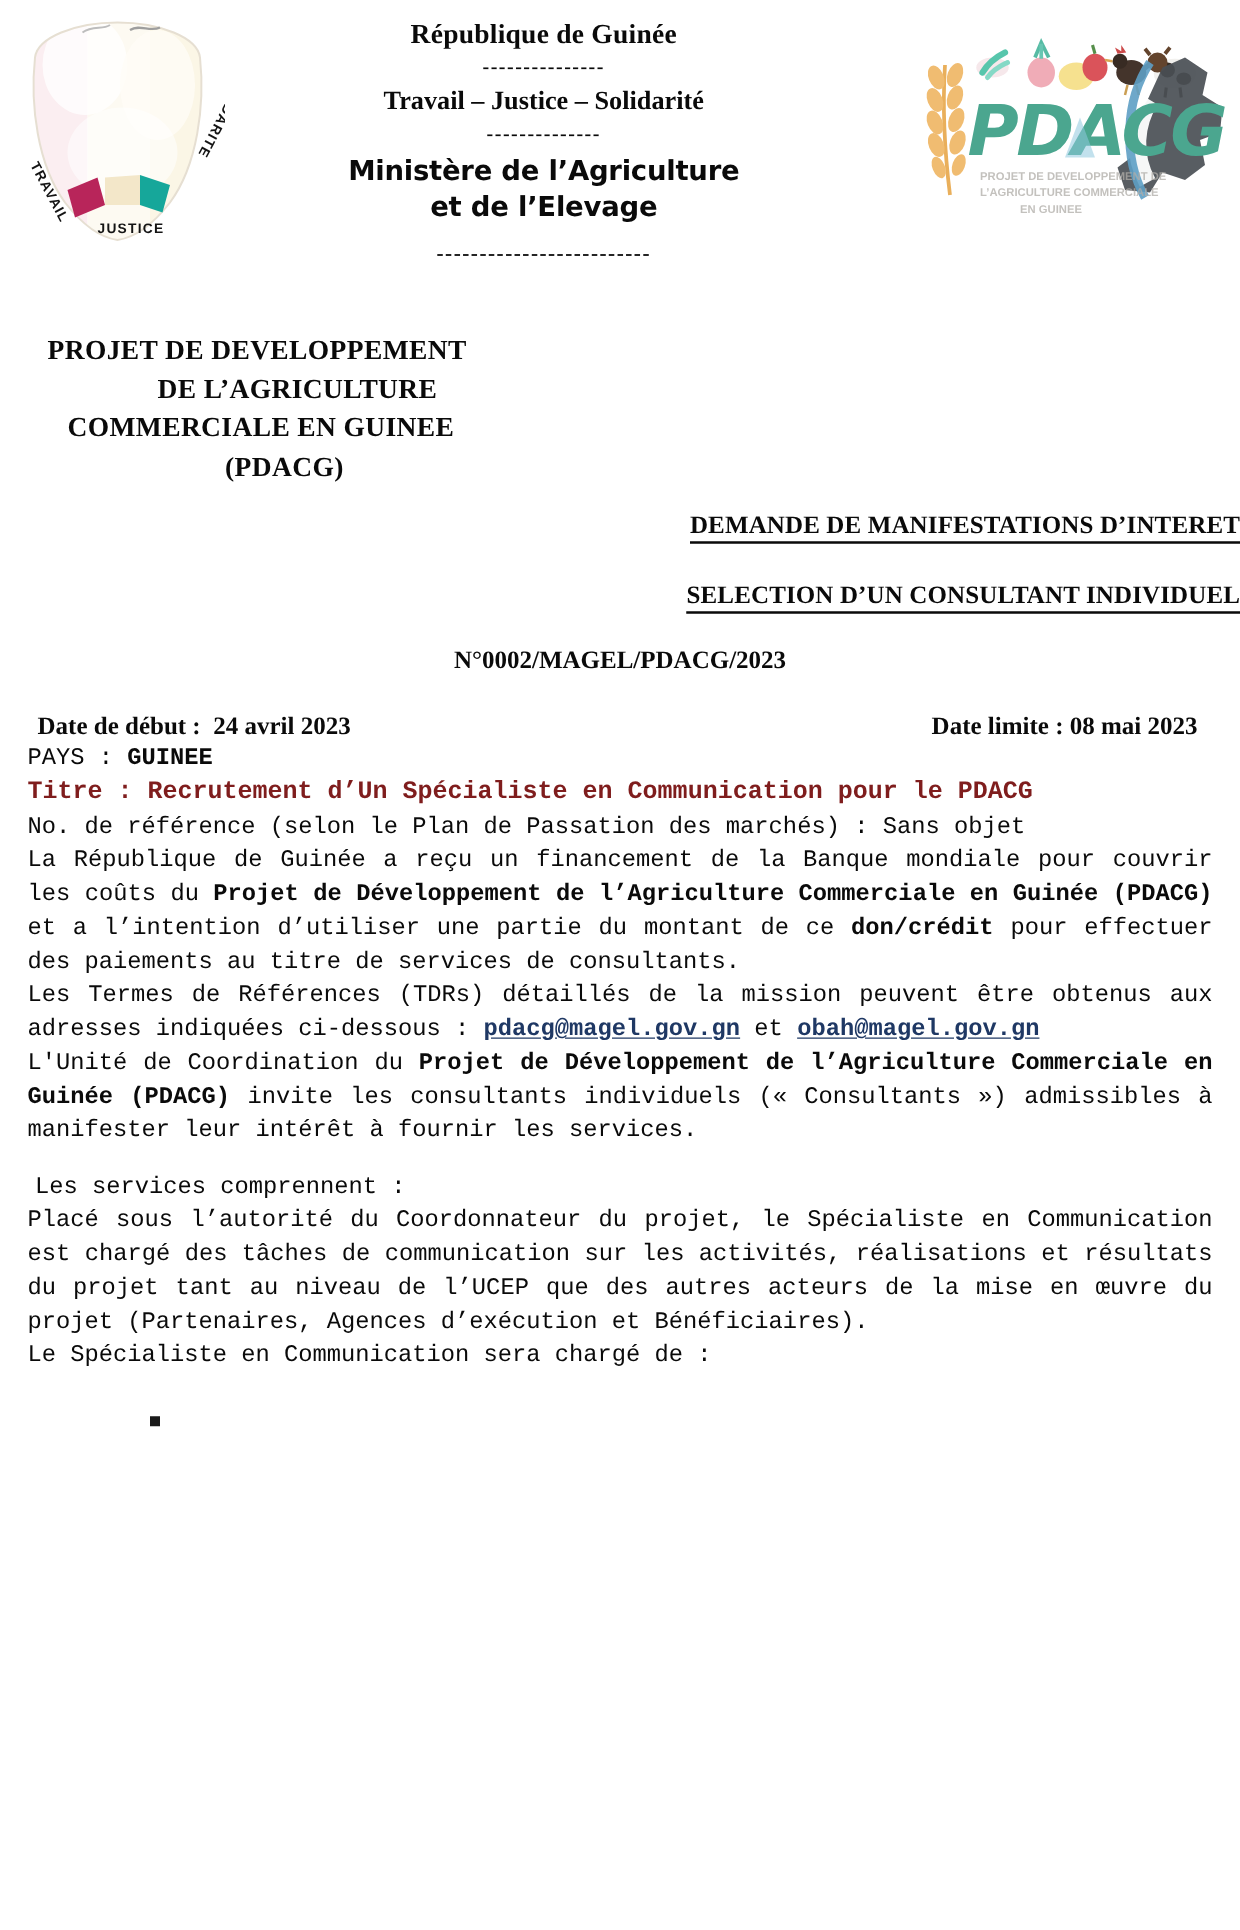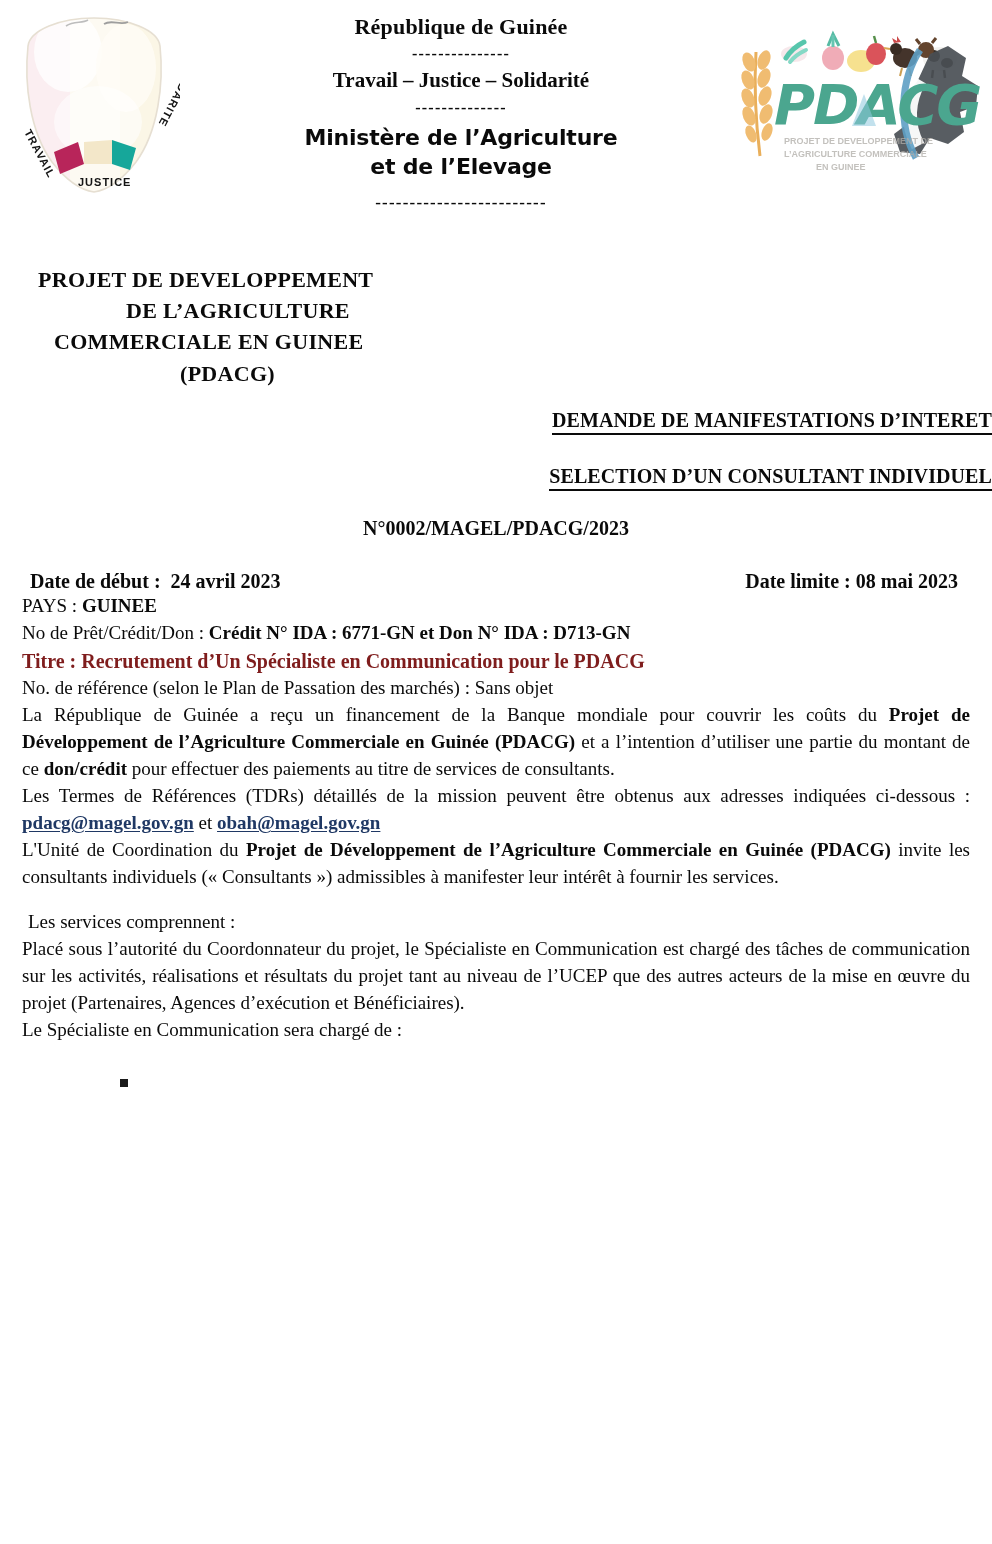--- a/index.html
+++ b/index.html
@@ -27,21 +27,21 @@
     left: 8px; top: 12px;
     width: 172px; height: 188px;
   }
   .pdacg-logo {
     position: absolute;
     right: 8px; top: 14px;
     width: 250px; height: 180px;
   }
   .header-center {
     position: absolute;
-    left: 216px; top: 14px;
+    left: 190px; top: 14px;
     width: 490px;
     text-align: center;
   }
   .hc-line1 {
     font-family: "Liberation Serif", "DejaVu Serif", serif;
     font-weight: bold;
     font-size: 22px;
     letter-spacing: 0.2px;
     line-height: 1.15;
   }
@@ -119,20 +119,21 @@
     font-size: 20px;
   }
   .date-left  { margin-left: 2px; }
   .date-right { margin-right: 8px; margin-left: 24px; }
 
   
   .body-wrap {
     padding: 0 22px 0 22px;
     font-size: 19px;
     line-height: 1.42;
+    font-family: Liberation Mono, monospace;
   }
   .body-wrap p { margin: 0; }
   .blk { margin-top: 22px; }
   .blk.tight { margin-top: 18px; }
   .just { text-align: justify; text-justify: inter-word; }
   b, strong { font-weight: bold; }
   .title-blue {
     color: #7f1d1d;
     font-weight: bold;
     font-size: 20px;
@@ -338,24 +339,20 @@
     </div>
   </div>
 
   <div class="body-wrap">
 
     <p class="blk">
       <span>PAYS :</span>
       <b>GUINEE</b>
     </p>
 
-    <p class="blk">
-      <span>No de Prêt/Crédit/Don :</span>
-      <b>Crédit N° IDA : 6771-GN et Don N° IDA : D713-GN</b>
-    </p>
 
     <p class="title-blue">
       <span>Titre :</span>
       <span>Recrutement d’Un Spécialiste en Communication pour le PDACG</span>
     </p>
 
     <p class="blk">No. de référence (selon le Plan de Passation des marchés) : Sans objet</p>
 
     <p class="blk just">
       <span>La République de Guinée a reçu un financement de la Banque mondiale pour couvrir les coûts du </span><b>Projet de Développement de l’Agriculture Commerciale en Guinée (PDACG)</b><span> et a l’intention d’utiliser une partie du montant de ce </span><b>don/crédit</b><span> pour effectuer des paiements au titre de services de consultants.</span>

